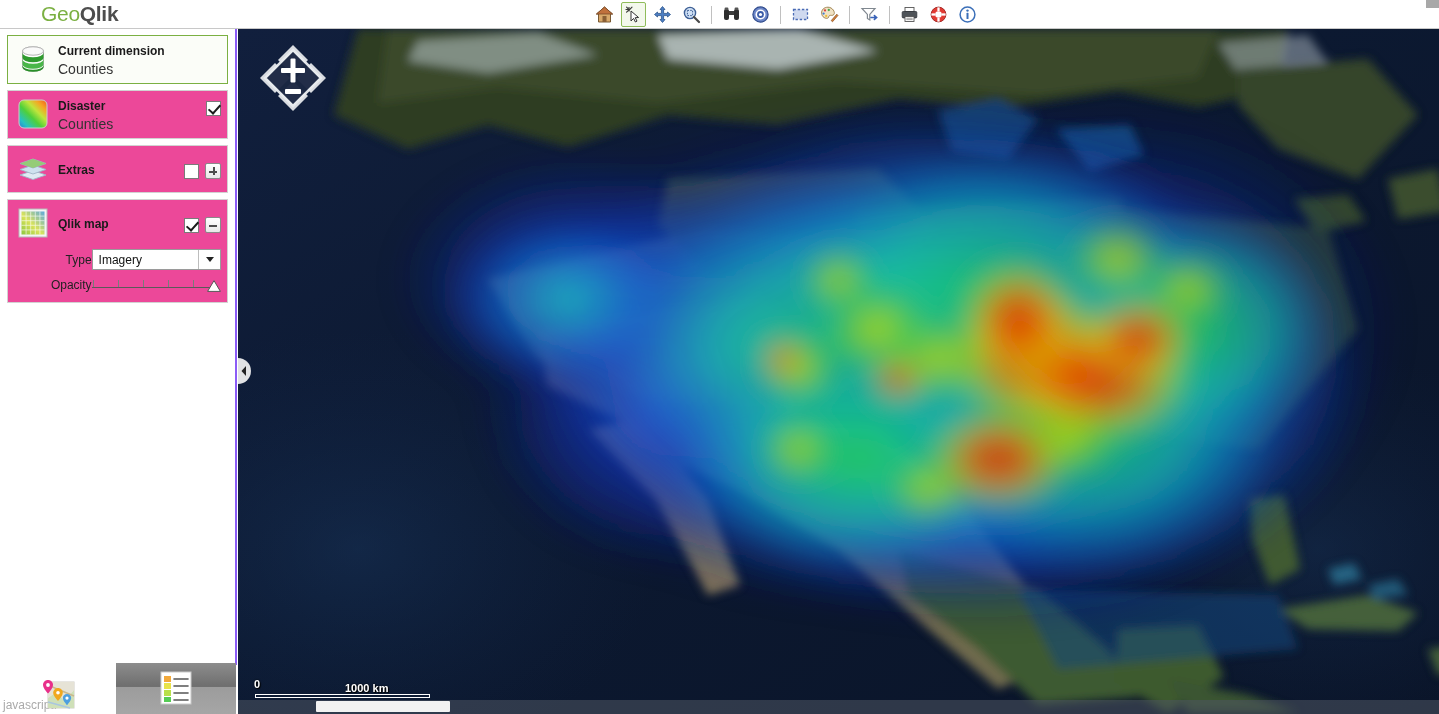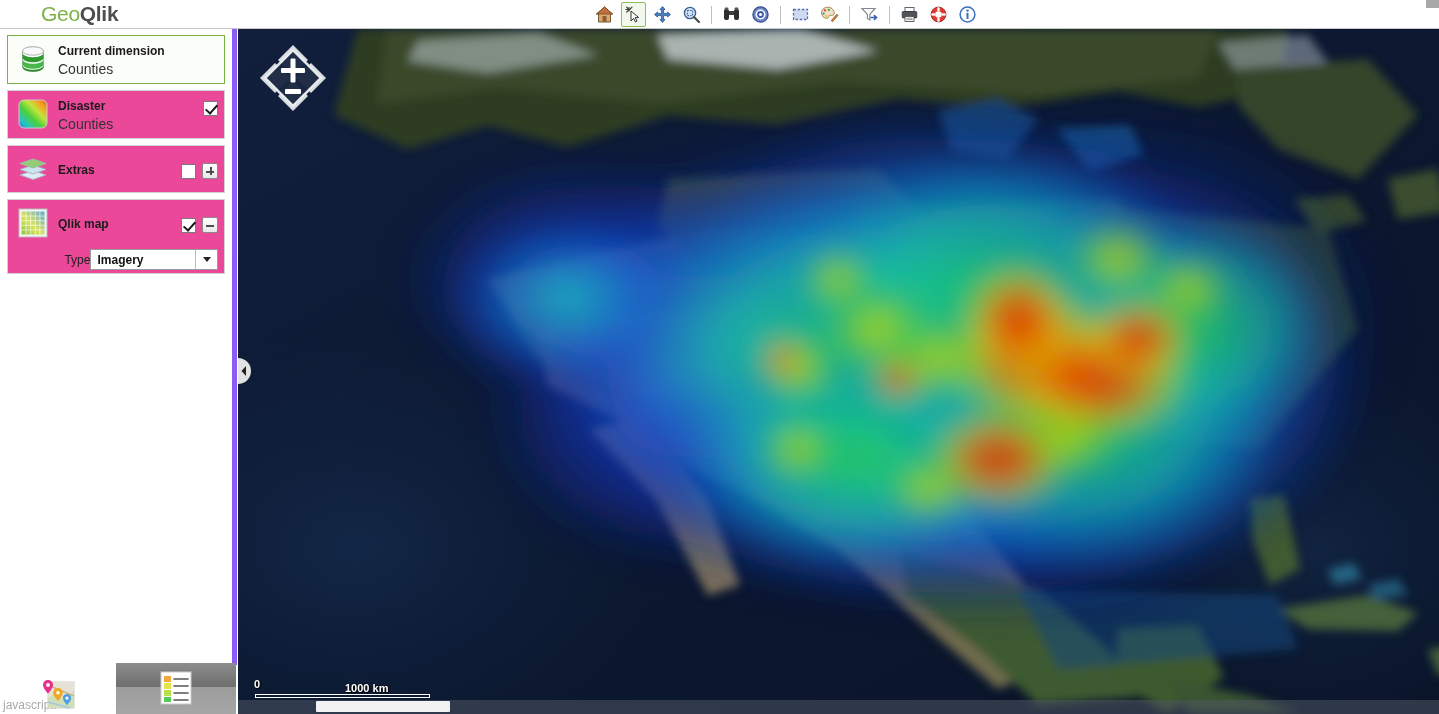--- a/index.html
+++ b/index.html
@@ -47,21 +47,21 @@
     width: 1px; height: 18px;
     background: #c0c0c0;
     margin: 0 5px;
   }
 
   
   #leftpanel {
     position: absolute; left: 0; top: 29px;
     width: 237px; height: 685px;
     background: #ffffff;
-    border-right: 5px solid #8b5cf6;
+    border-right: 2px solid #8b5cf6;
     overflow: hidden;
   }
   .layer-box {
     margin: 6px 7px 0 7px;
     border: 1px solid #d2d2d2;
     background: #ec4899;
     position: relative;
   }
   .layer-box.selected {
     border: 1px solid #7bb042;
@@ -135,21 +135,21 @@
     text-align: right;
   }
   .ctl-label {
     width: 76px; font-size: 12px; color: #222222;
   }
   .select {
     width: 130px; height: 21px;
     border: 1px solid #9a9a9a;
     background: #ffffff;
     display: flex; align-items: center;
-    font-size: 12px; font-weight: bold; color: #111111;
+    font-size: 12px; font-weight: normal; color: #111111;
     padding-left: 6px; cursor: pointer;
     position: relative;
   }
   .select .arrowbox {
     position: absolute; right: 0; top: 0;
     width: 22px; height: 19px;
     border-left: 1px solid #bdbdbd;
     display: flex; align-items: center; justify-content: center;
   }
   .caret-dn {
@@ -508,20 +508,34 @@
     <div class="ctl-row">
       <div class="ctl-label">Type</div>
       <div class="select">
         <span>Imagery</span>
         <span class="arrowbox">
           <span class="caret-dn"></span>
         </span>
       </div>
     </div>
 
+    <div class="ctl-row" style="padding-bottom:8px;">
+      <div class="ctl-label">Opacity</div>
+      <div class="slider">
+        <div class="track"></div>
+        <div class="tick" style="left:1px;"></div>
+        <div class="tick" style="left:26px;"></div>
+        <div class="tick" style="left:51px;"></div>
+        <div class="tick" style="left:76px;"></div>
+        <div class="tick" style="left:101px;"></div>
+        <svg class="handle-o" viewBox="0 0 14 12">
+          <path d="M7 0.6 L13.4 11.4 L0.6 11.4 Z" fill="#ffffff" stroke="#555555" stroke-width="1"></path>
+        </svg>
+      </div>
+    </div>
   </div>
 
 </div>
 
 <div id="map">
 
   <svg id="mapimg" viewBox="0 0 1201 685" preserveAspectRatio="none">
     <defs>
 
       <linearGradient id="ocean" x1="0" y1="0" x2="1" y2="1">

